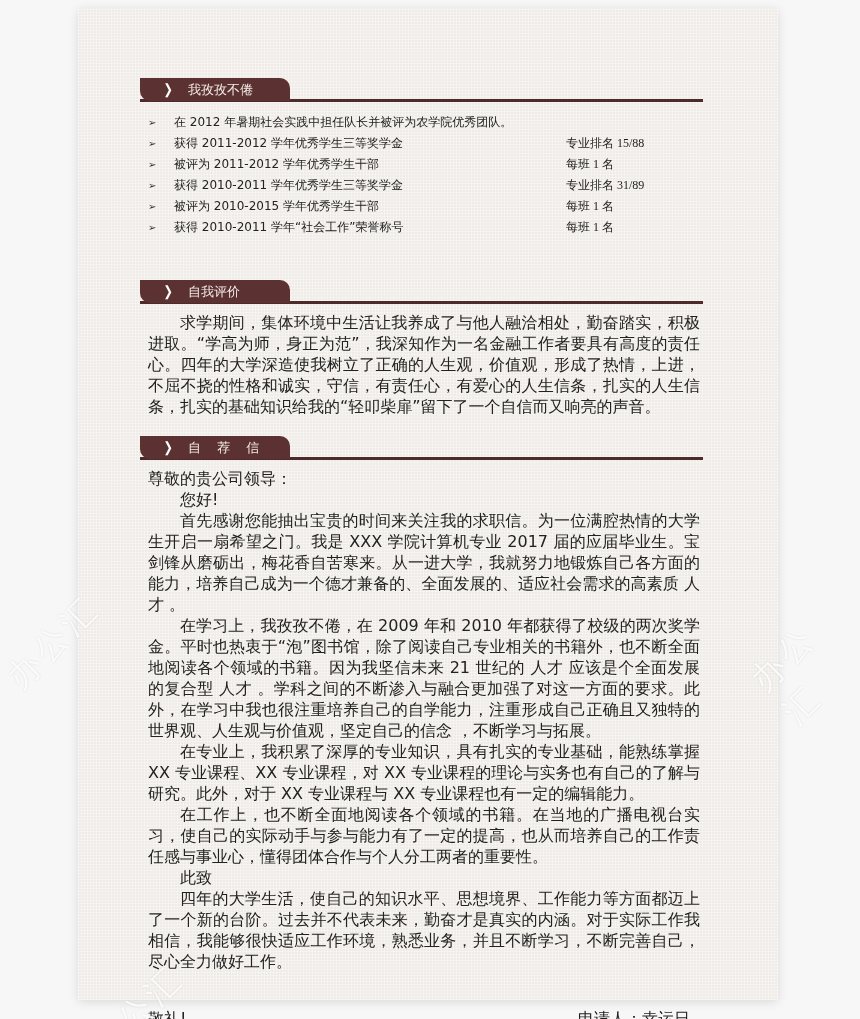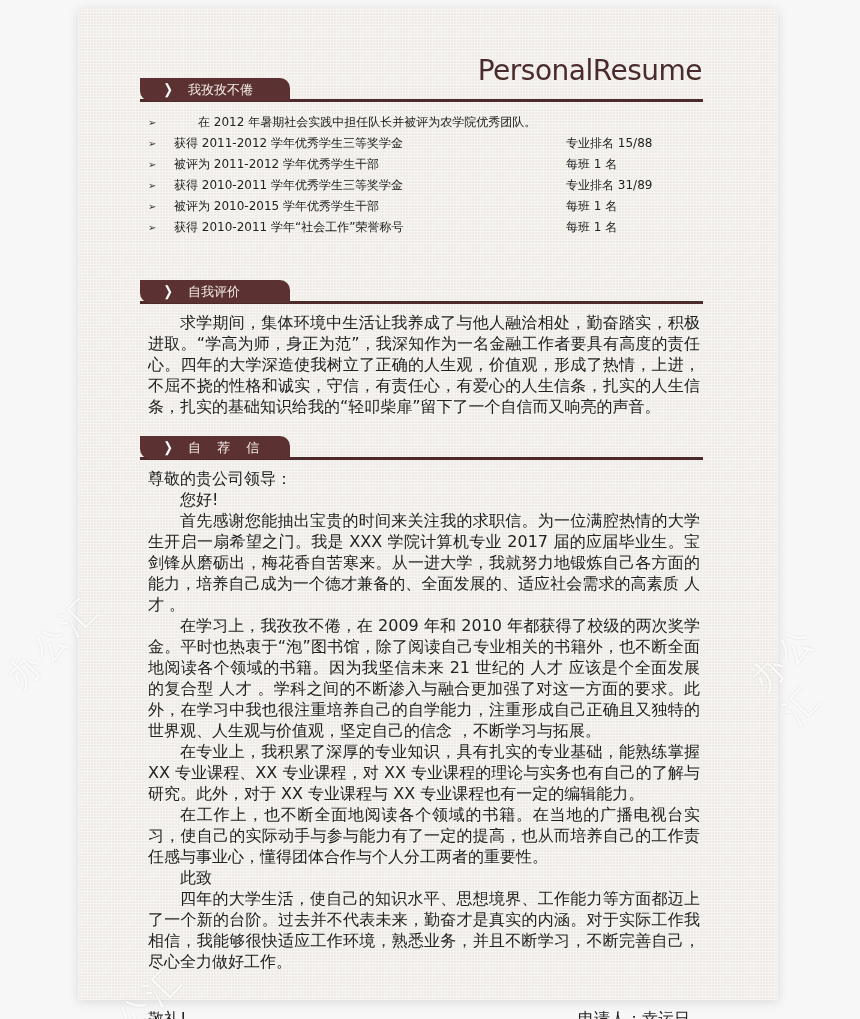--- a/index.html
+++ b/index.html
@@ -76,21 +76,21 @@
       color: #222;
       position: relative;
       display: flex;
     }
     .awards li .bullet {
       width: 26px;
       font-size: 10px;
       color: #333;
     }
     .awards li .label { flex: 0 0 392px; }
-    .awards li .rank { flex: 1; }
+    .awards li .rank { flex: 1; font-family: Liberation Serif, serif; }
     .para {
       position: absolute;
       left: 70px;
       width: 552px;
       font-size: 16px;
       line-height: 21px;
       color: #222;
       text-align: justify;
     }
     .para p { text-indent: 2em; }
@@ -108,34 +108,33 @@
       text-shadow: 0 0 2px rgba(0,0,0,0.12);
       letter-spacing: 4px;
       pointer-events: none;
     }
   </style>
 </head>
 <body>
 
 <div class="page">
 
-  <div class="brand">PersonalResume</div>
 
   <div class="section-header" style="top:70px;">
     <div class="rule"></div>
     <div class="tab">
       <span class="chev">❯</span>
       <span>我孜孜不倦</span>
     </div>
   </div>
 
   <ul class="awards">
     <li>
       <span class="bullet">➢</span>
-      <span class="label" style="flex:1 1 auto;margin-left:24px;">在 2012 年暑期社会实践中担任队长并被评为农学院优秀团队。</span>
+      <span class="label" style="flex:1 1 auto;">在 2012 年暑期社会实践中担任队长并被评为农学院优秀团队。</span>
     </li>
     <li>
       <span class="bullet">➢</span>
       <span class="label">获得 2011-2012 学年优秀学生三等奖学金</span>
       <span class="rank">专业排名  15/88</span>
     </li>
     <li>
       <span class="bullet">➢</span>
       <span class="label">被评为 2011-2012 学年优秀学生干部</span>
       <span class="rank">每班 1 名</span>

